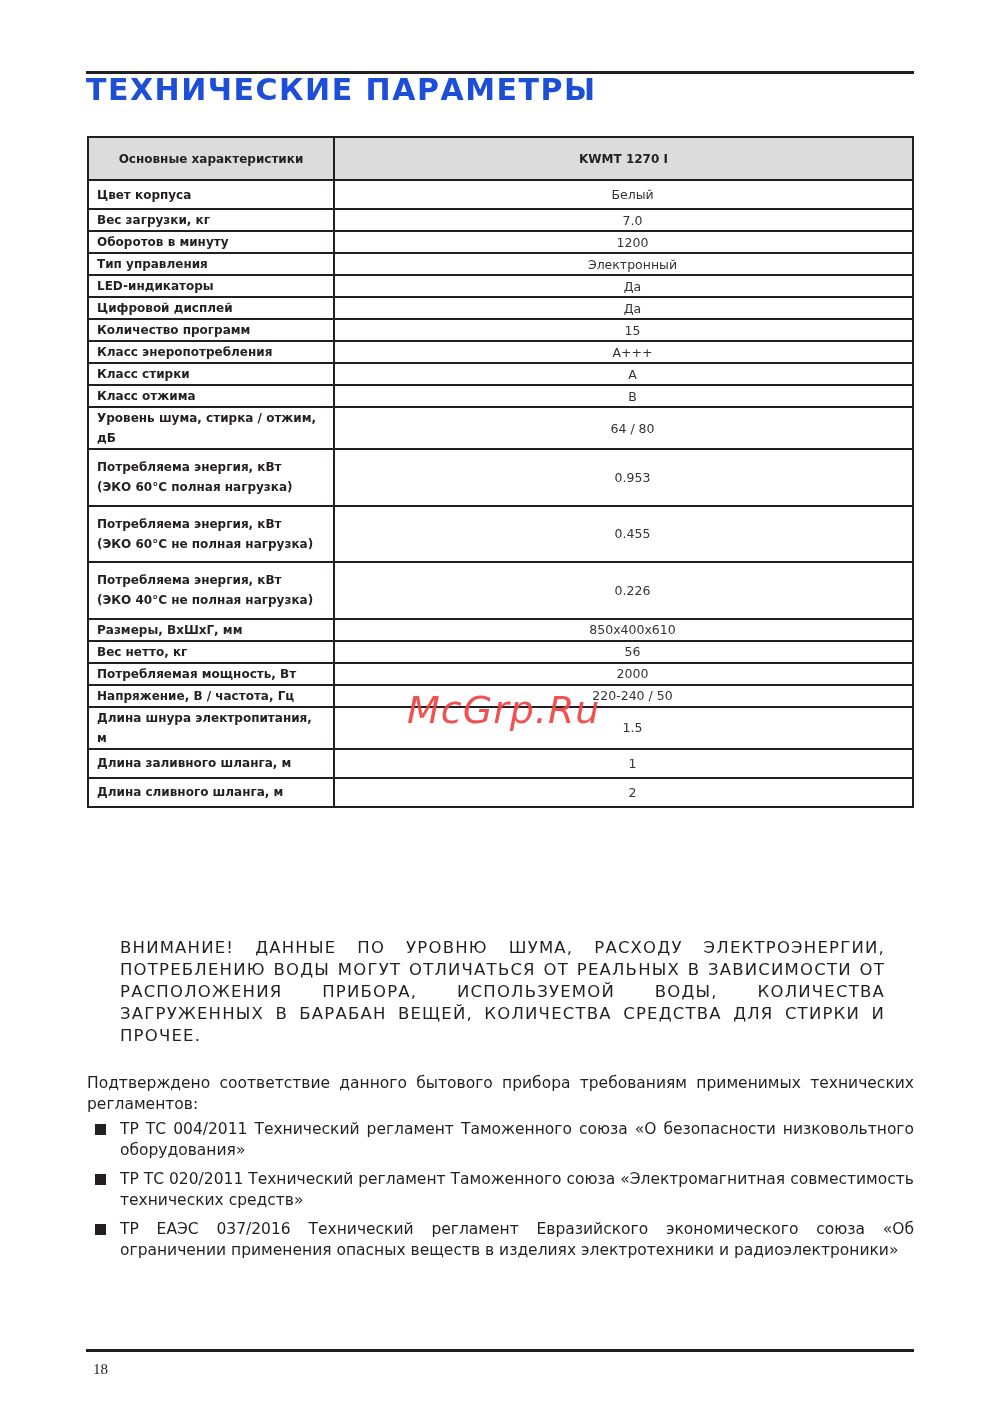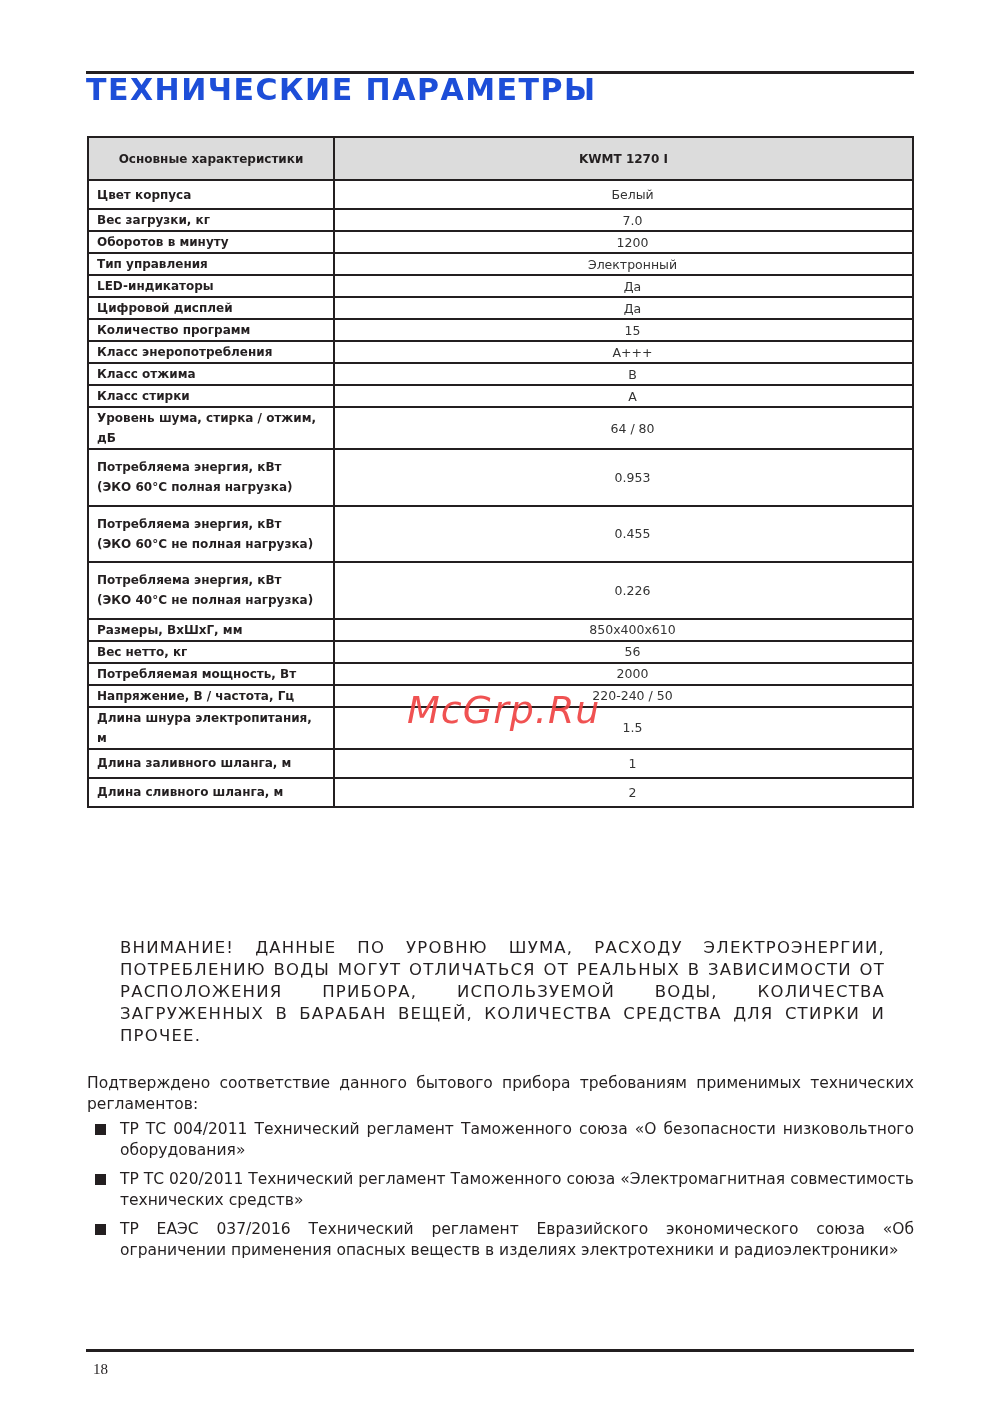--- a/index.html
+++ b/index.html
@@ -108,26 +108,26 @@
     </tr>
     <tr class="h-b">
       <td class="label">Количество программ</td>
       <td class="value">15</td>
     </tr>
     <tr class="h-b">
       <td class="label">Класс энеропотребления</td>
       <td class="value">A+++</td>
     </tr>
     <tr class="h-b">
+      <td class="label">Класс стирки</td>
+      <td class="value">A</td>
+    </tr>
+    <tr class="h-b">
       <td class="label">Класс отжима</td>
       <td class="value">B</td>
-    </tr>
-    <tr class="h-b">
-      <td class="label">Класс стирки</td>
-      <td class="value">A</td>
     </tr>
     <tr class="h-b">
       <td class="label">Уровень шума, стирка / отжим, дБ</td>
       <td class="value">64 / 80</td>
     </tr>
     <tr class="h-c">
       <td class="label">
         <div>Потребляема энергия, кВт</div>
         <div>(ЭКО 60°C полная нагрузка)</div>
       </td>

